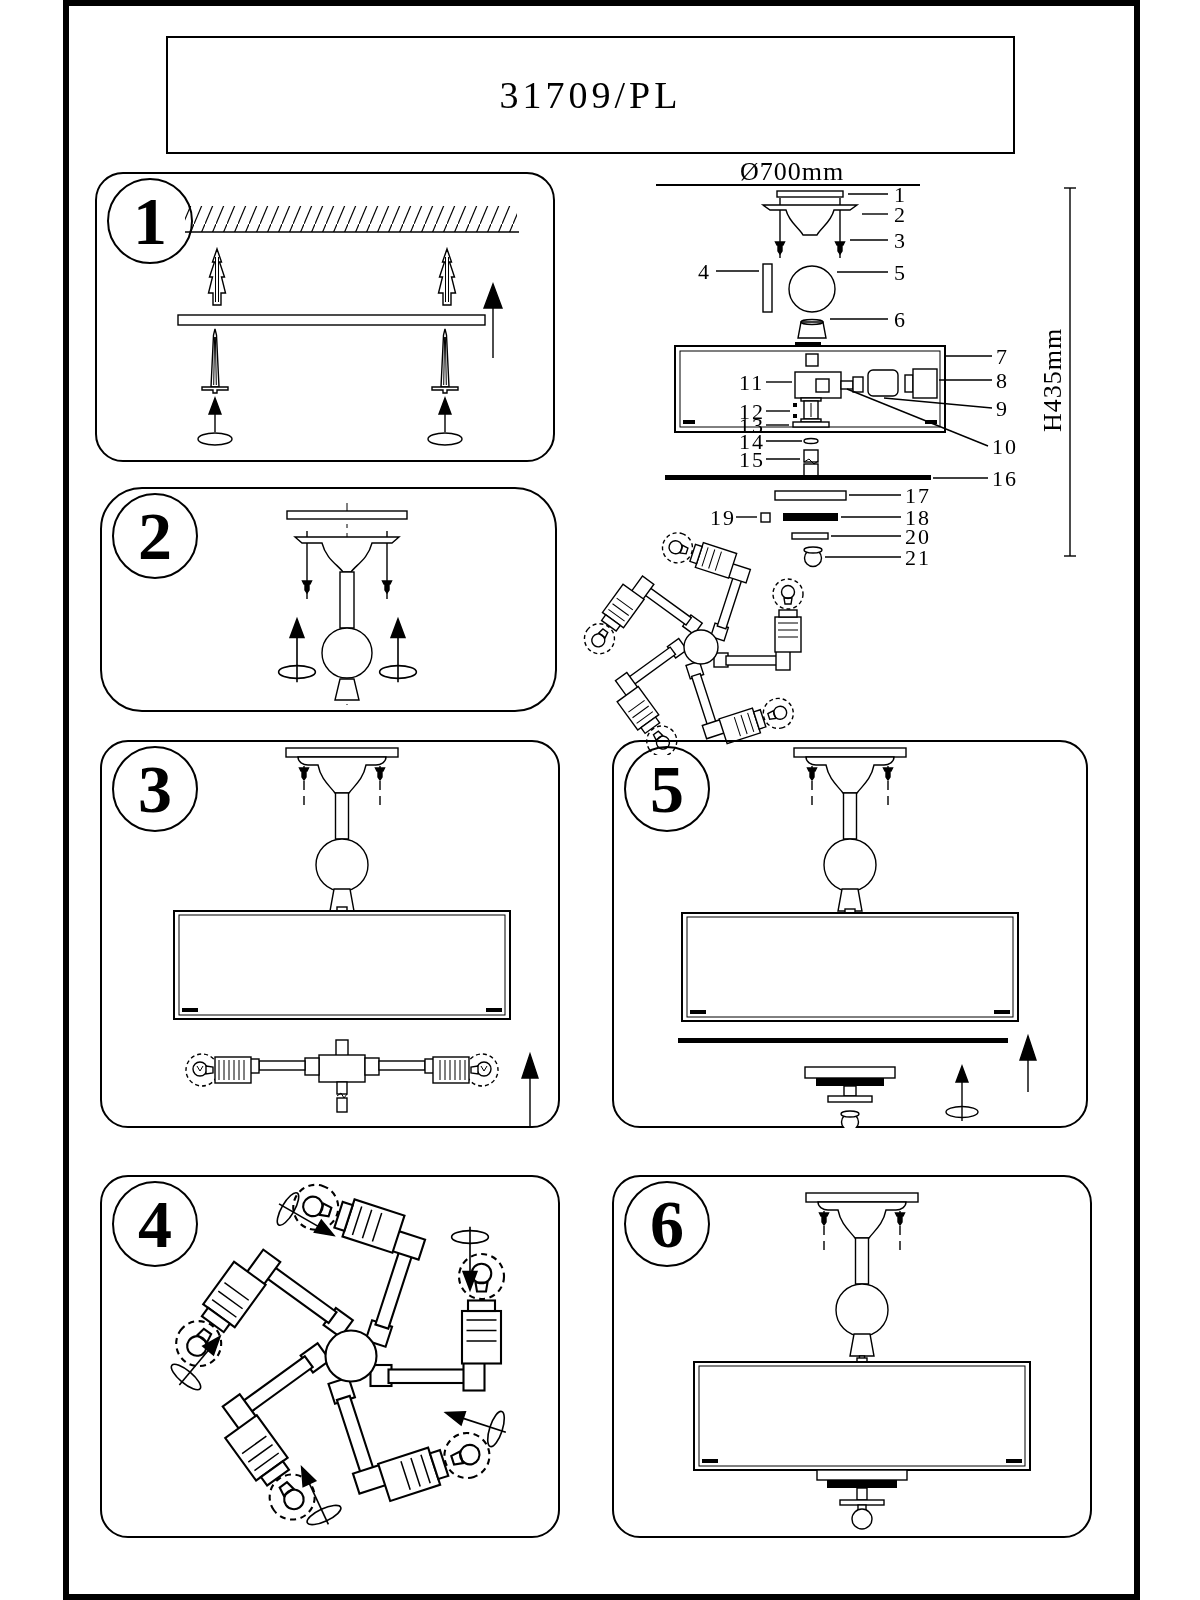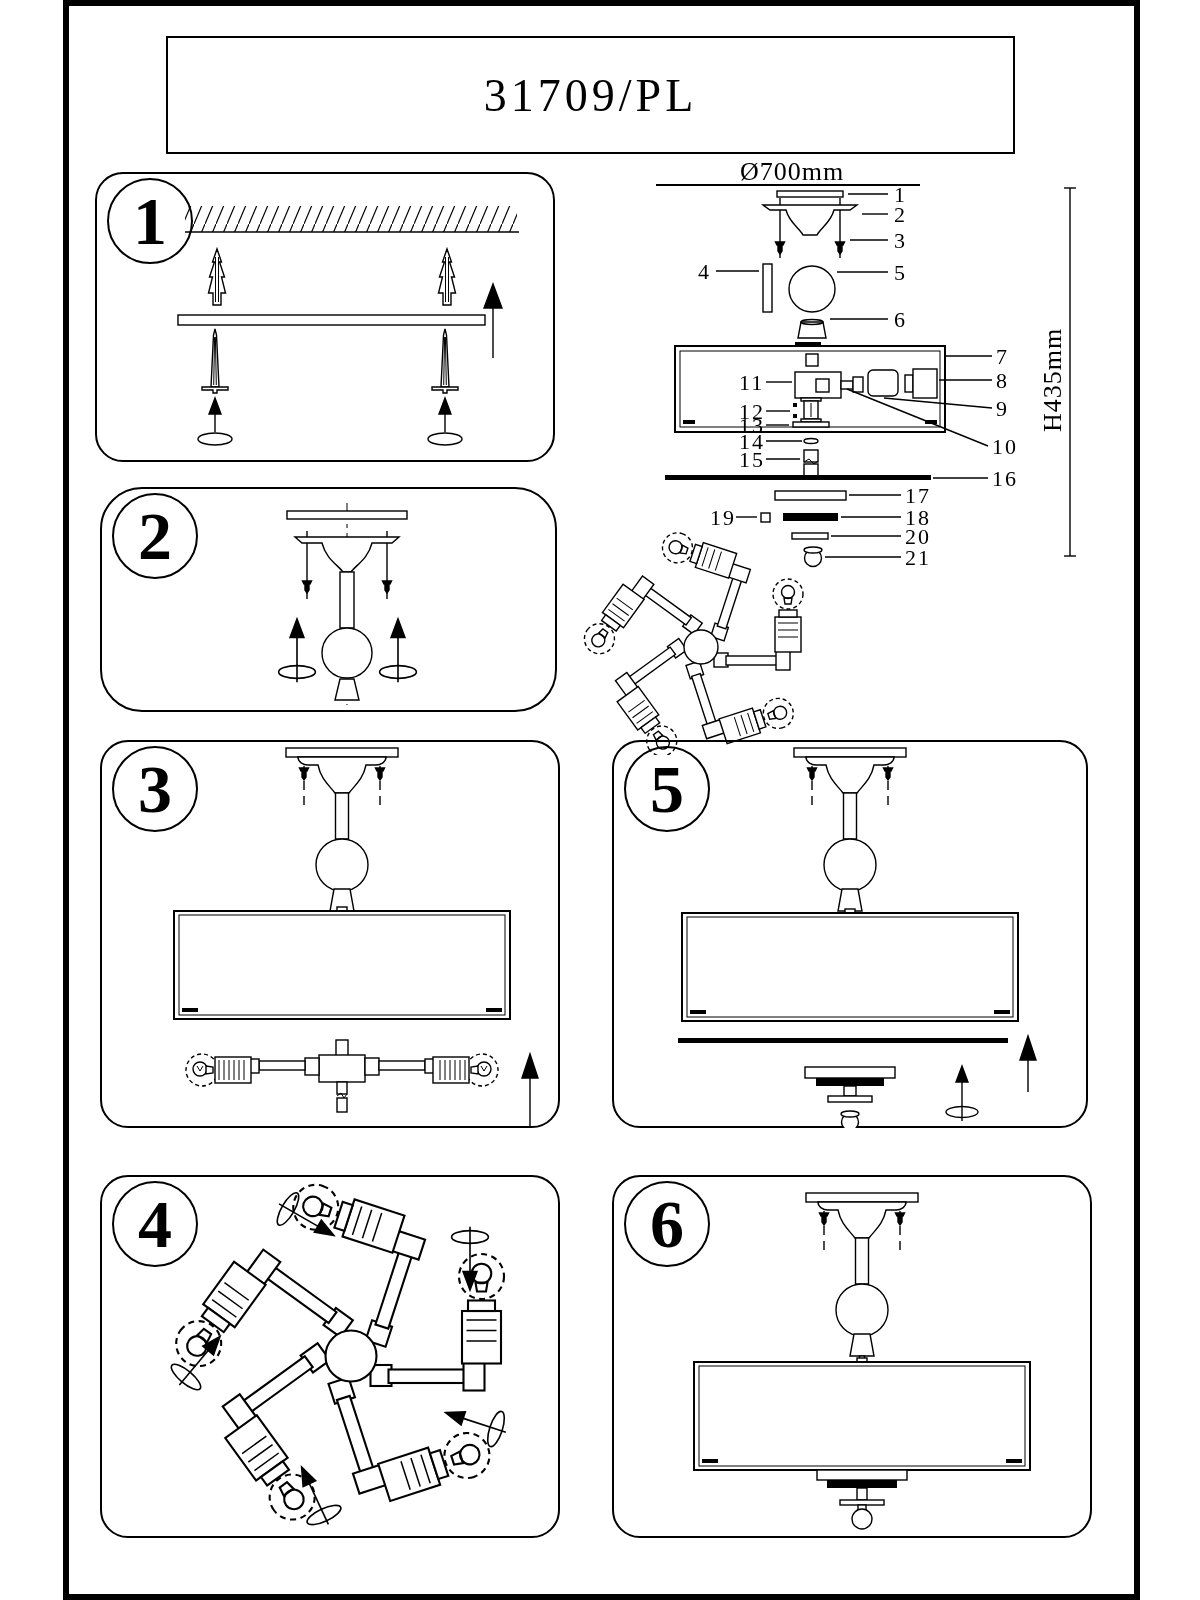--- a/index.html
+++ b/index.html
@@ -3,21 +3,21 @@
 <meta charset="utf-8">
 <style>
   html,body { margin:0; padding:0; background:#fff; }
   .page { position:relative; width:1200px; height:1600px; background:#fff; overflow:hidden;
           font-family:"Liberation Serif", serif; color:#000; }
   .sheet { position:absolute; left:63px; top:0; width:1077px; height:1600px;
            border:6px solid #000; box-sizing:border-box; }
   .titlebox { position:absolute; left:166px; top:36px; width:849px; height:118px;
               border:2px solid #000; box-sizing:border-box;
               display:flex; align-items:center; justify-content:center; }
-  .titlebox span { font-size:46px; letter-spacing:4px; }
+  .titlebox span { font-size:38px; letter-spacing:4px; }
   .panel { position:absolute; border:2px solid #000; border-radius:28px; box-sizing:border-box; }
   .panel.r40 { border-radius:42px; }
   .badge { position:absolute; left:10px; top:4px; width:82px; height:82px;
            border:2px solid #000; border-radius:50%;
            display:flex; align-items:center; justify-content:center;
            font-size:68px; font-weight:bold; }
   .panel .badge { z-index:2; }
   svg.fig { position:absolute; }
   .panel svg.fig { left:-2px; top:-2px; }
   svg { stroke:#000; fill:none; }

